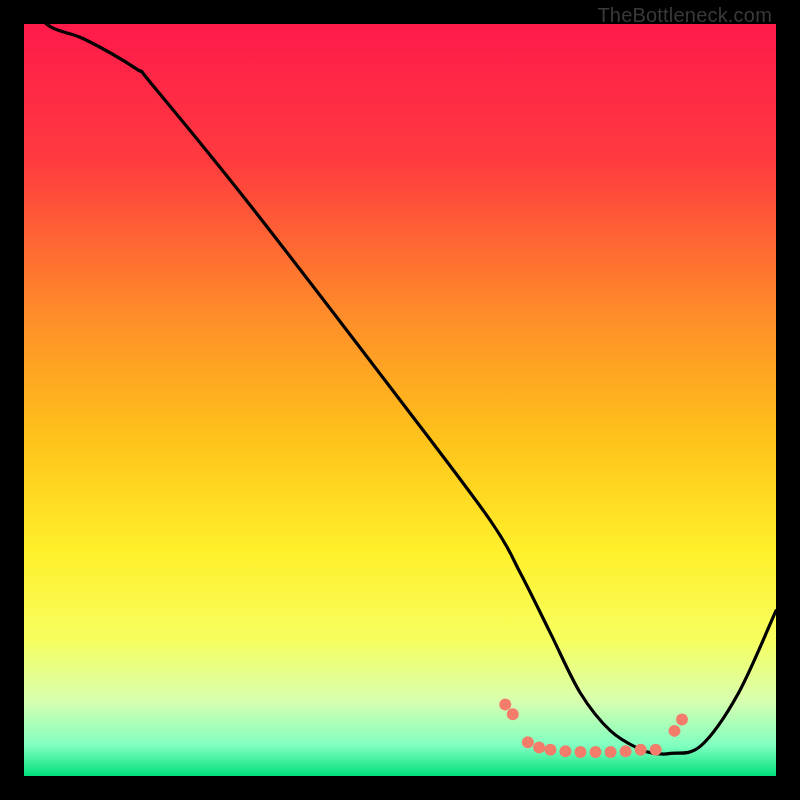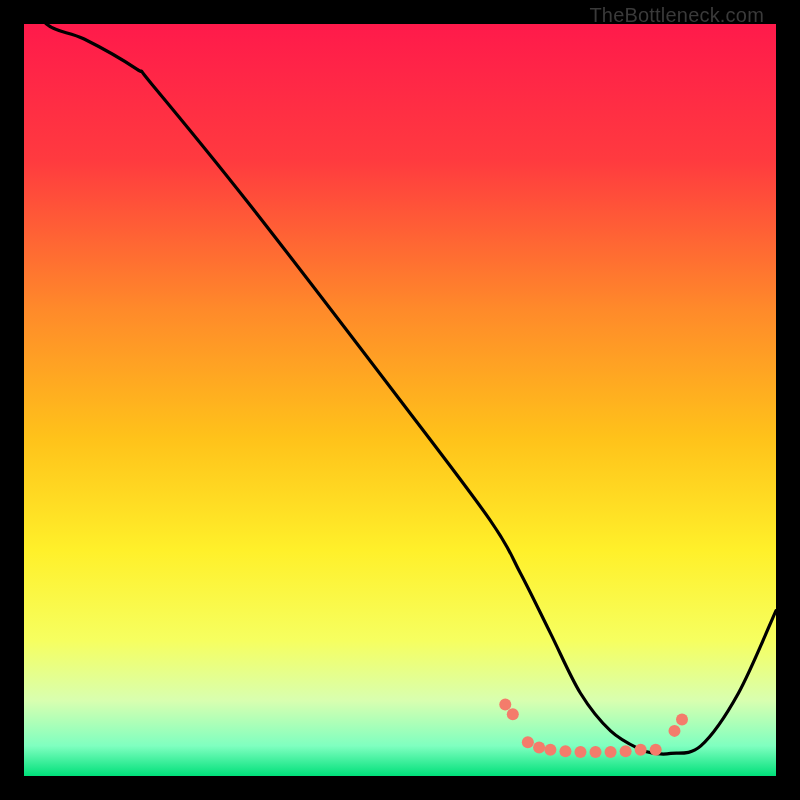--- a/index.html
+++ b/index.html
@@ -22,21 +22,21 @@
   .plot {
     position: absolute;
     left: 0;
     top: 0;
     width: 752px;
     height: 752px;
   }
   .watermark {
     position: absolute;
     top: 4px;
-    right: 36px;
+    right: 28px;
     font-size: 20px;
     color: #3a3a3a;
     font-weight: 500;
     letter-spacing: 0.2px;
     user-select: none;
   }
   svg { display: block; }
 </style>
 </head>
 <body>

